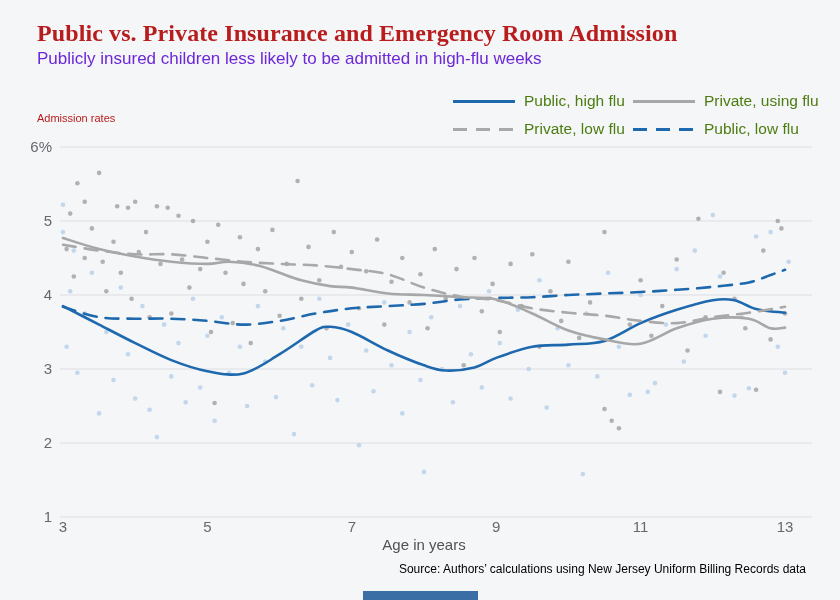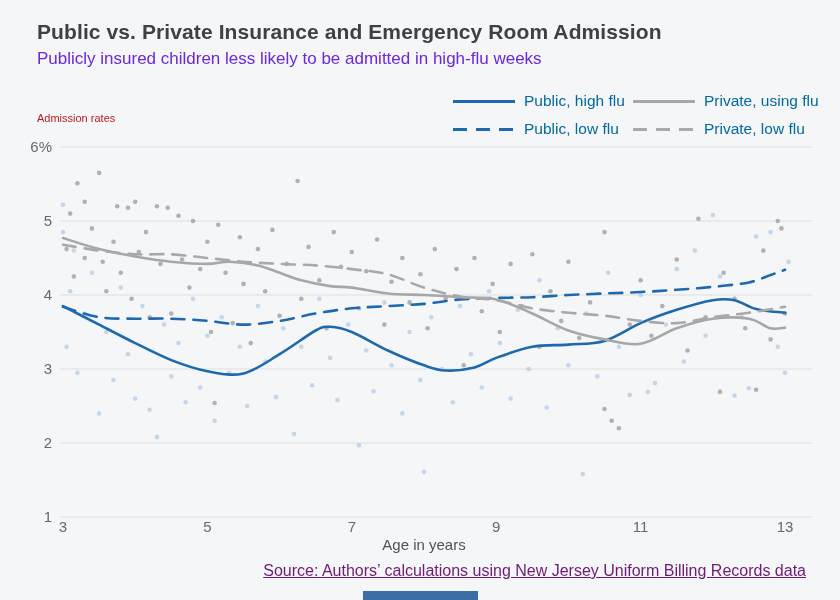--- a/index.html
+++ b/index.html
@@ -3,44 +3,44 @@
 <meta charset="utf-8">
 <style>
   html,body{margin:0;padding:0;}
   .page{
     position:relative;width:840px;height:600px;overflow:hidden;
     background:#f4f6f8;
     font-family:"Liberation Sans","DejaVu Sans",sans-serif;
   }
   .title{
     position:absolute;left:37px;top:20px;
-    font-size:21px;font-weight:700;color:#404040;letter-spacing:.1px;
+    font-size:24px;font-weight:700;color:#b91c1c;letter-spacing:.1px;font-family:Liberation Serif, serif;
   }
   .subtitle{
     position:absolute;left:37px;top:49px;
     font-size:17px;font-weight:400;color:#6d28d9;
   }
   .legend{
     position:absolute;left:453px;top:92px;
     display:grid;grid-template-columns:180px auto;grid-row-gap:10px;row-gap:10px;
   }
   .legend-item{display:flex;align-items:center;height:18px;}
   .legend-swatch{width:62px;height:3px;margin-right:9px;flex:0 0 62px;}
-  .legend-label{font-size:15.5px;color:#0369a1;white-space:nowrap;}
+  .legend-label{font-size:15.5px;color:#4d7c0f;white-space:nowrap;}
   .y-axis-title{
     position:absolute;left:37px;top:112px;
     font-size:11px;color:#b91c1c;
   }
   .x-axis-title{
     position:absolute;left:0;top:536px;width:848px;text-align:center;
     font-size:15px;color:#505356;
   }
   .source{
     position:absolute;right:34px;top:562px;
-    font-size:16px;color:#701a75;text-decoration:underline;
+    font-size:12px;color:#000000;
   }
   .footer-accent{
     position:absolute;left:363px;top:591px;width:115px;height:9px;
   }
   svg#chart{position:absolute;left:0;top:0;}
   svg text{font-family:"Liberation Sans","DejaVu Sans",sans-serif;}
 </style>
 </head>
 <body>
 
@@ -52,26 +52,26 @@
   <div class="legend">
     <div class="legend-item">
       <span class="legend-swatch" style="background: rgb(30, 104, 174);"></span>
       <span class="legend-label">Public, high flu</span>
     </div>
     <div class="legend-item">
       <span class="legend-swatch" style="background: rgb(167, 167, 167);"></span>
       <span class="legend-label">Private, using flu</span>
     </div>
     <div class="legend-item">
+      <span class="legend-swatch" style="background: repeating-linear-gradient(90deg, rgb(169, 169, 169) 0px, rgb(169, 169, 169) 14px, transparent 14px, transparent 23px);"></span>
+      <span class="legend-label">Private, low flu</span>
+    </div>
+    <div class="legend-item">
       <span class="legend-swatch" style="background: repeating-linear-gradient(90deg, rgb(30, 104, 174) 0px, rgb(30, 104, 174) 14px, transparent 14px, transparent 23px);"></span>
       <span class="legend-label">Public, low flu</span>
-    </div>
-    <div class="legend-item">
-      <span class="legend-swatch" style="background: repeating-linear-gradient(90deg, rgb(169, 169, 169) 0px, rgb(169, 169, 169) 14px, transparent 14px, transparent 23px);"></span>
-      <span class="legend-label">Private, low flu</span>
     </div>
   </div>
 
   <div class="y-axis-title">Admission rates</div>
 
   <svg id="chart" width="840" height="600">
       <g>
         <line x1="60" x2="812" y1="147" y2="147" stroke="#dcdee1" stroke-width="1"></line>
         <text x="52" y="152" text-anchor="end" font-size="15" fill="#66696c">6%</text>
         <line x1="60" x2="812" y1="221" y2="221" stroke="#dcdee1" stroke-width="1"></line>

